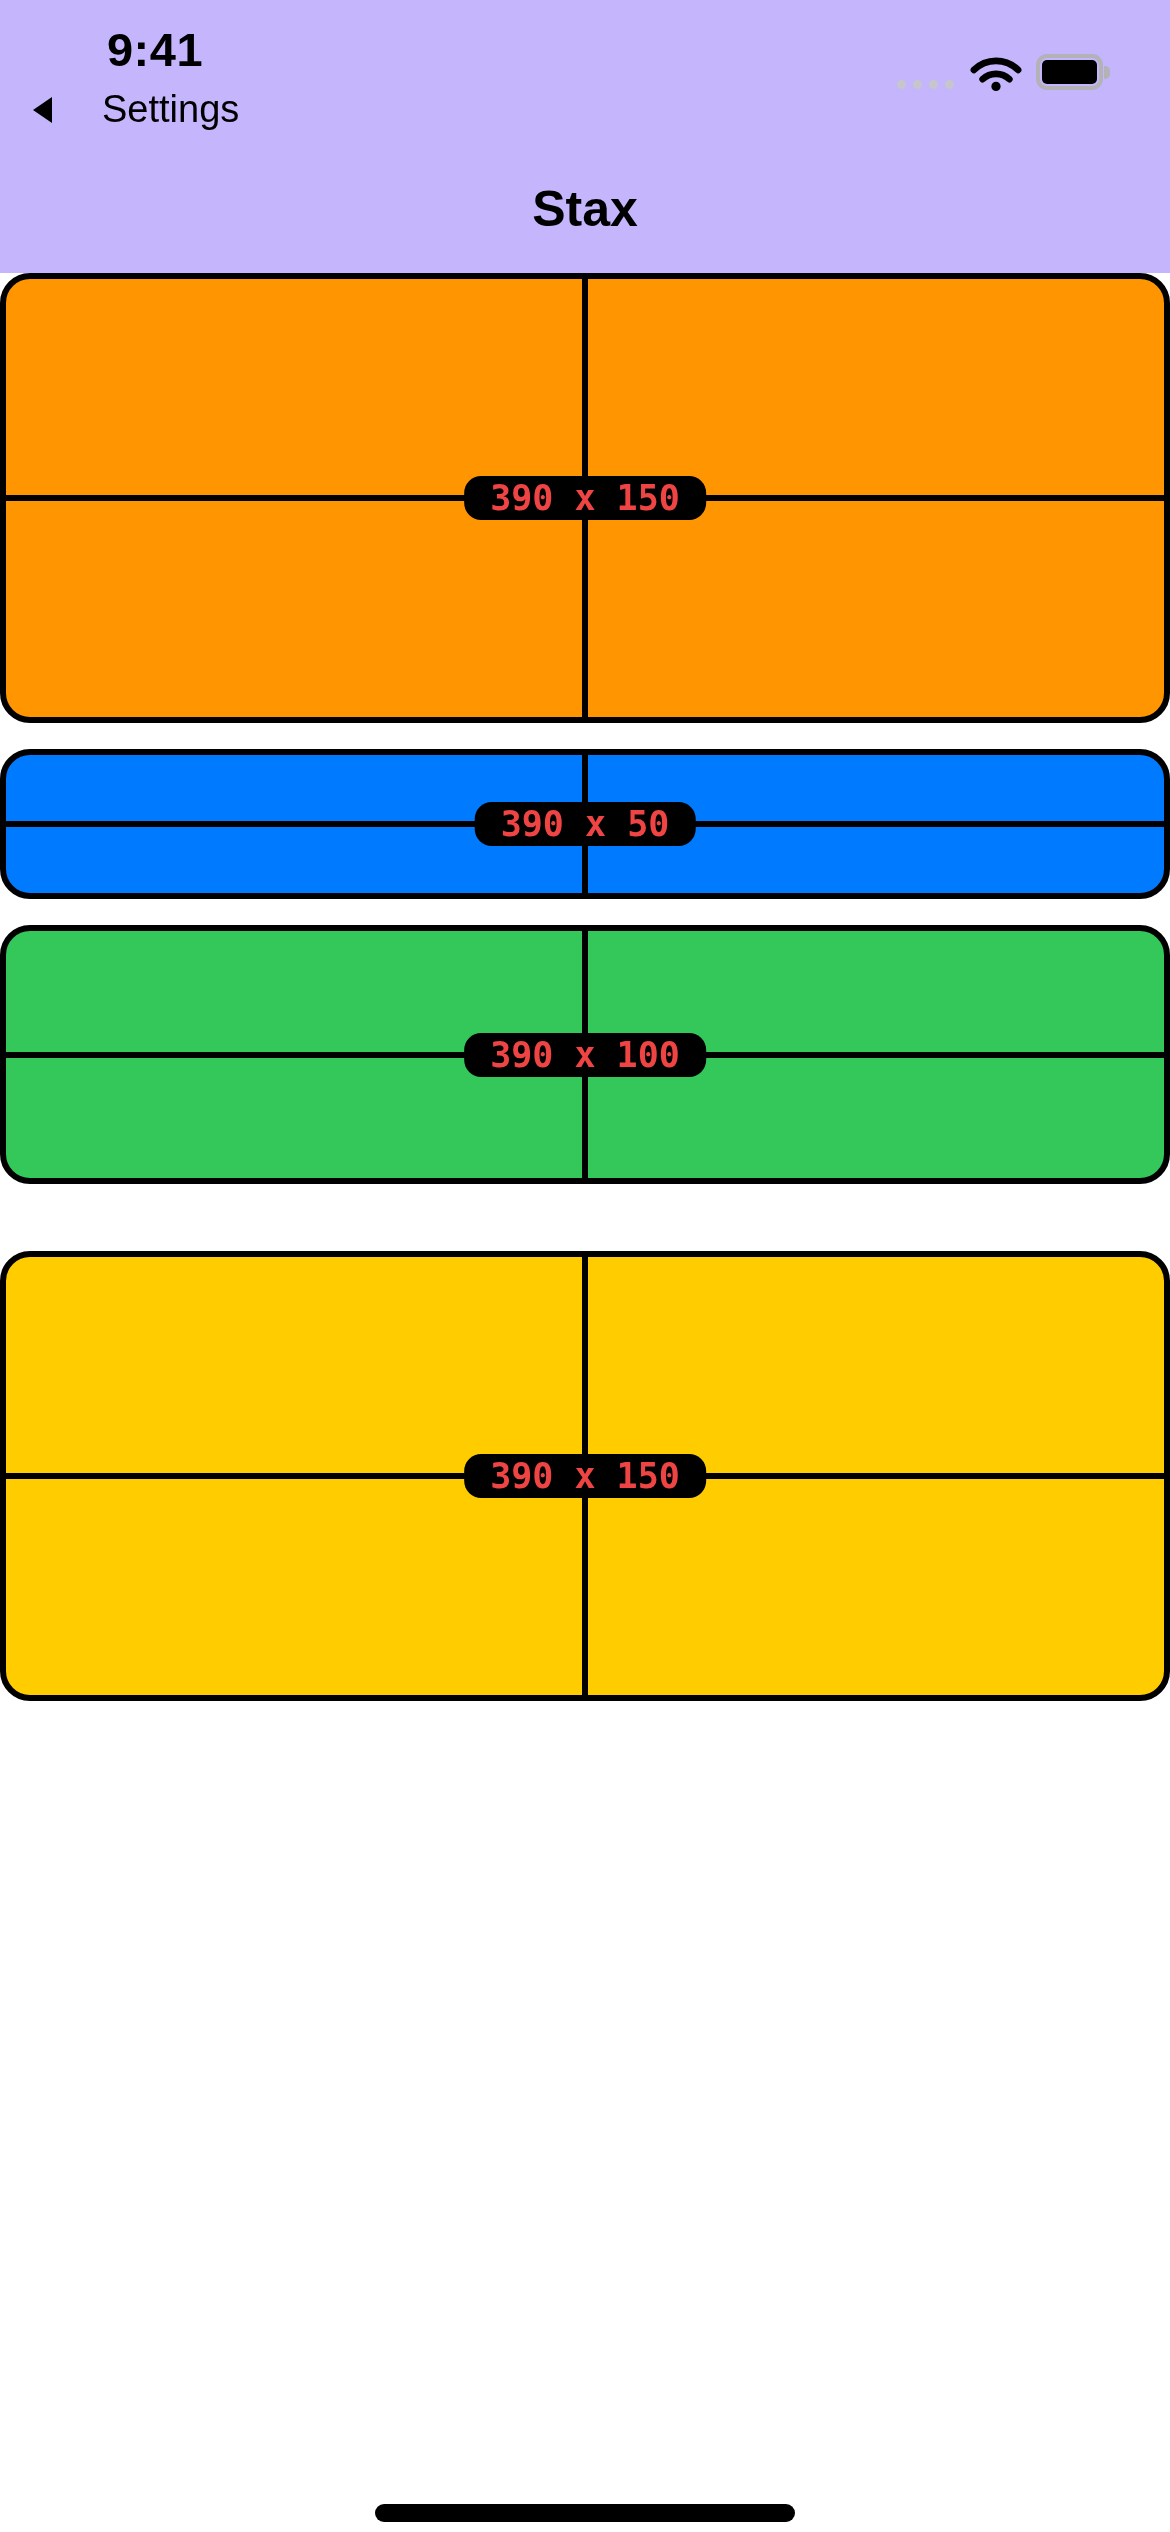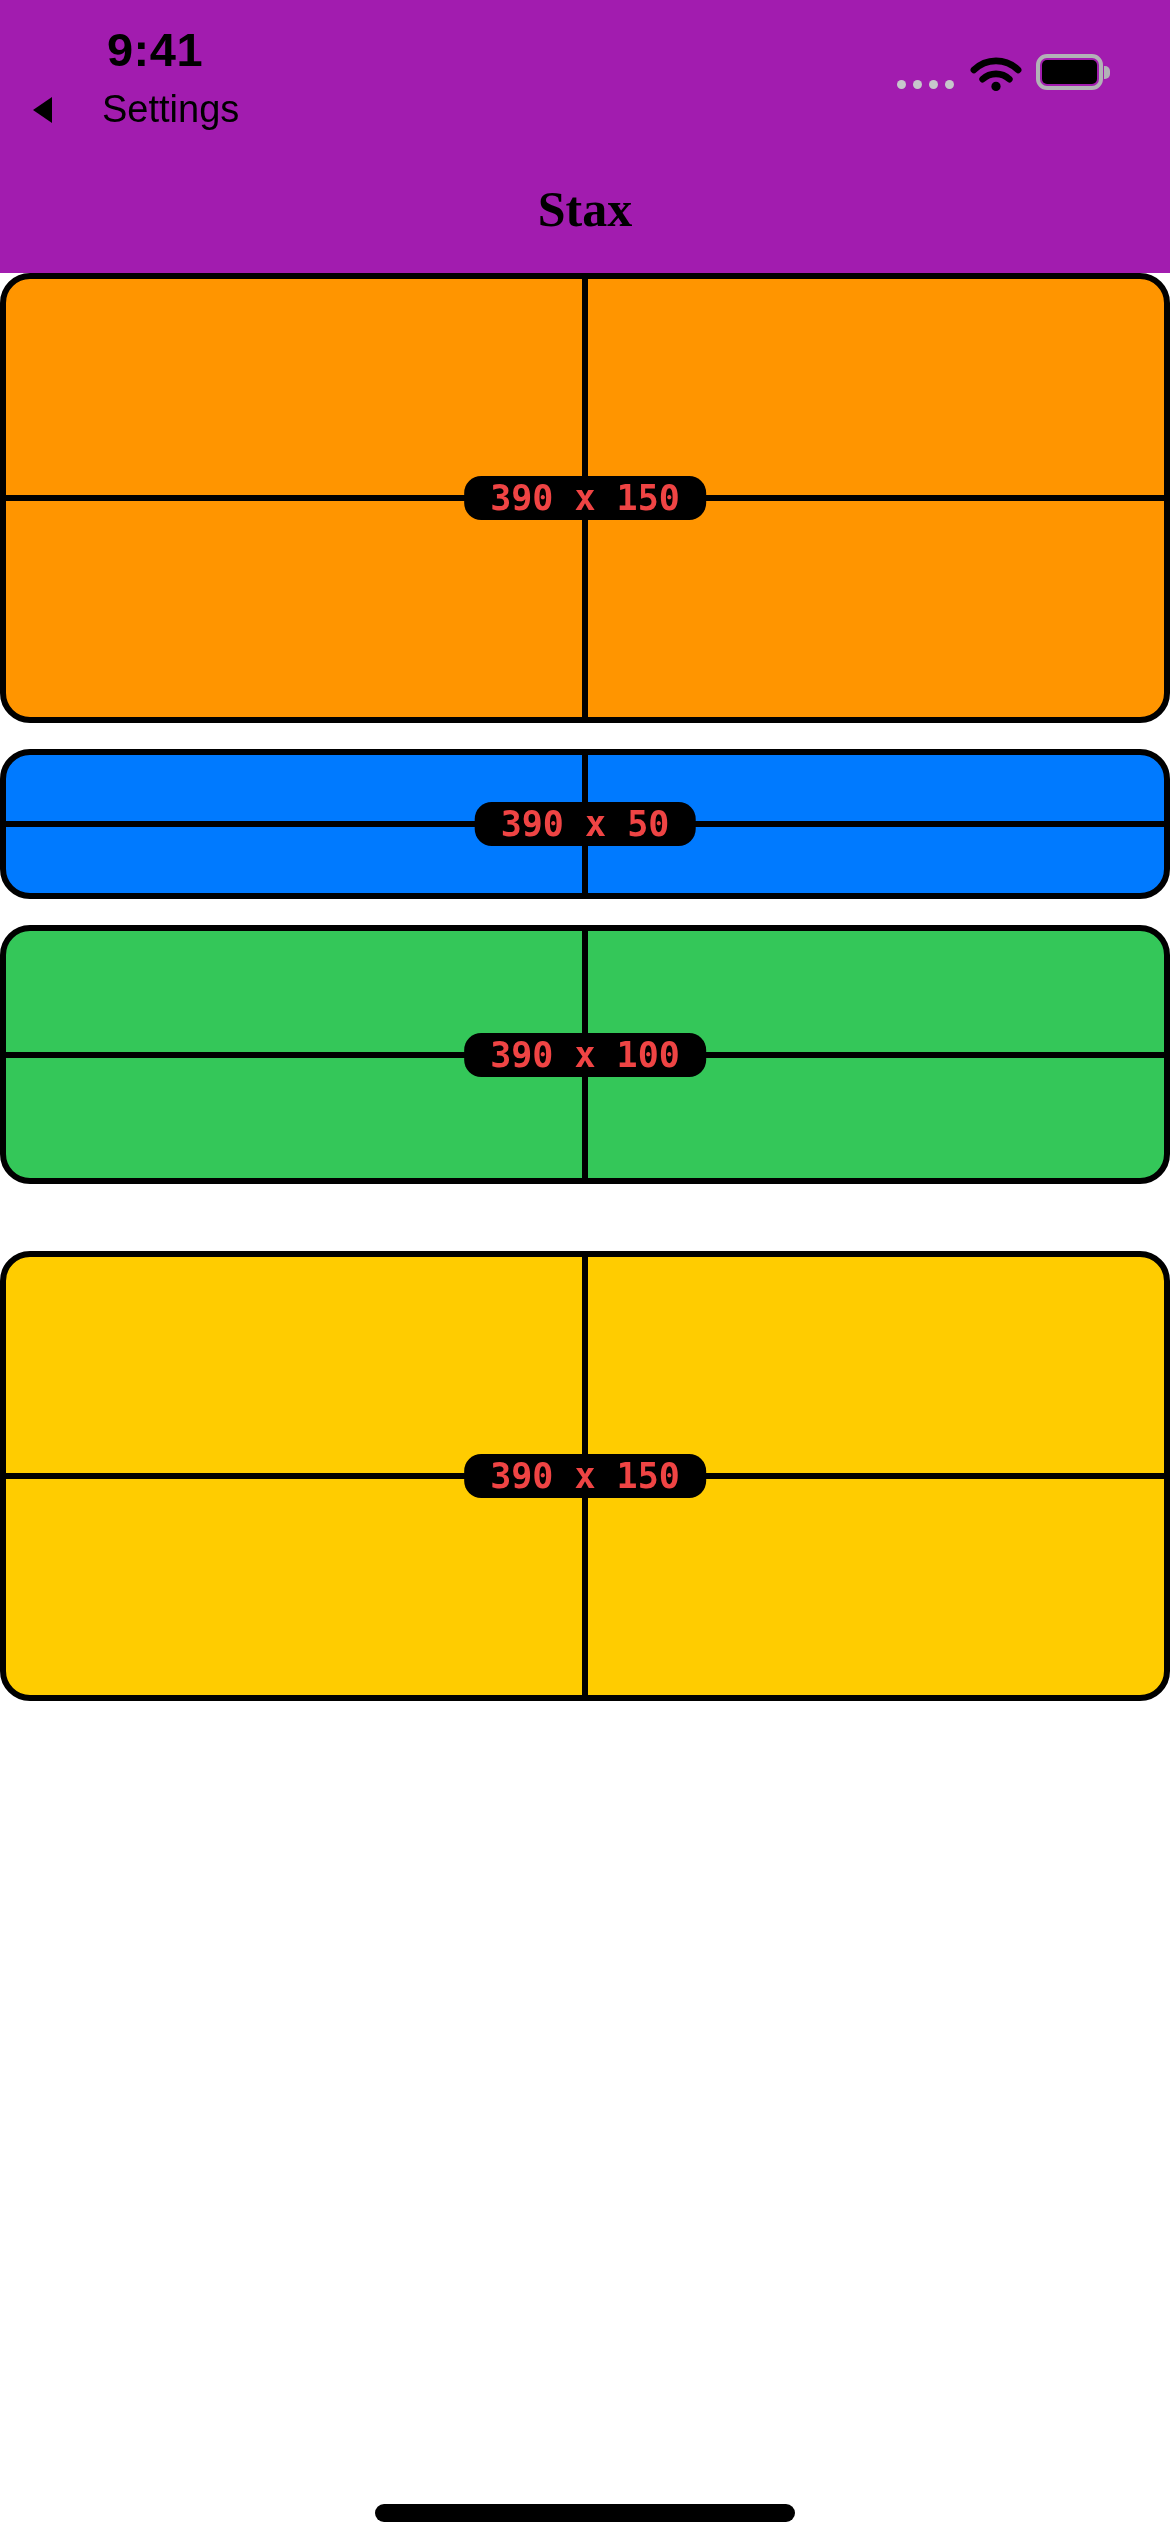--- a/index.html
+++ b/index.html
@@ -12,21 +12,21 @@
     overflow: hidden;
     font-family: "Liberation Sans", sans-serif;
     -webkit-font-smoothing: antialiased;
   }
 
   
   .header {
     position: absolute;
     top: 0; left: 0;
     width: 1170px; height: 273px;
-    background: #a21caf;
+    background: #c4b5fd;
   }
   .time {
     position: absolute;
     top: 22px; left: 0;
     width: 310px;
     text-align: center;
     font-size: 47px;
     font-weight: 700;
     color: #000;
     letter-spacing: 0.5px;
@@ -99,21 +99,20 @@
     border-radius: 0 5px 5px 0;
   }
   .nav-title {
     position: absolute;
     top: 180px; left: 0;
     width: 1170px;
     text-align: center;
     font-size: 50px;
     font-weight: 700;
     color: #000;
-    font-family: Liberation Serif, serif;
   }
 
   
   .stax-box {
     position: absolute;
     left: 0;
     width: 1170px;
     box-sizing: border-box;
     border: 6px solid #000;
     border-radius: 30px;

